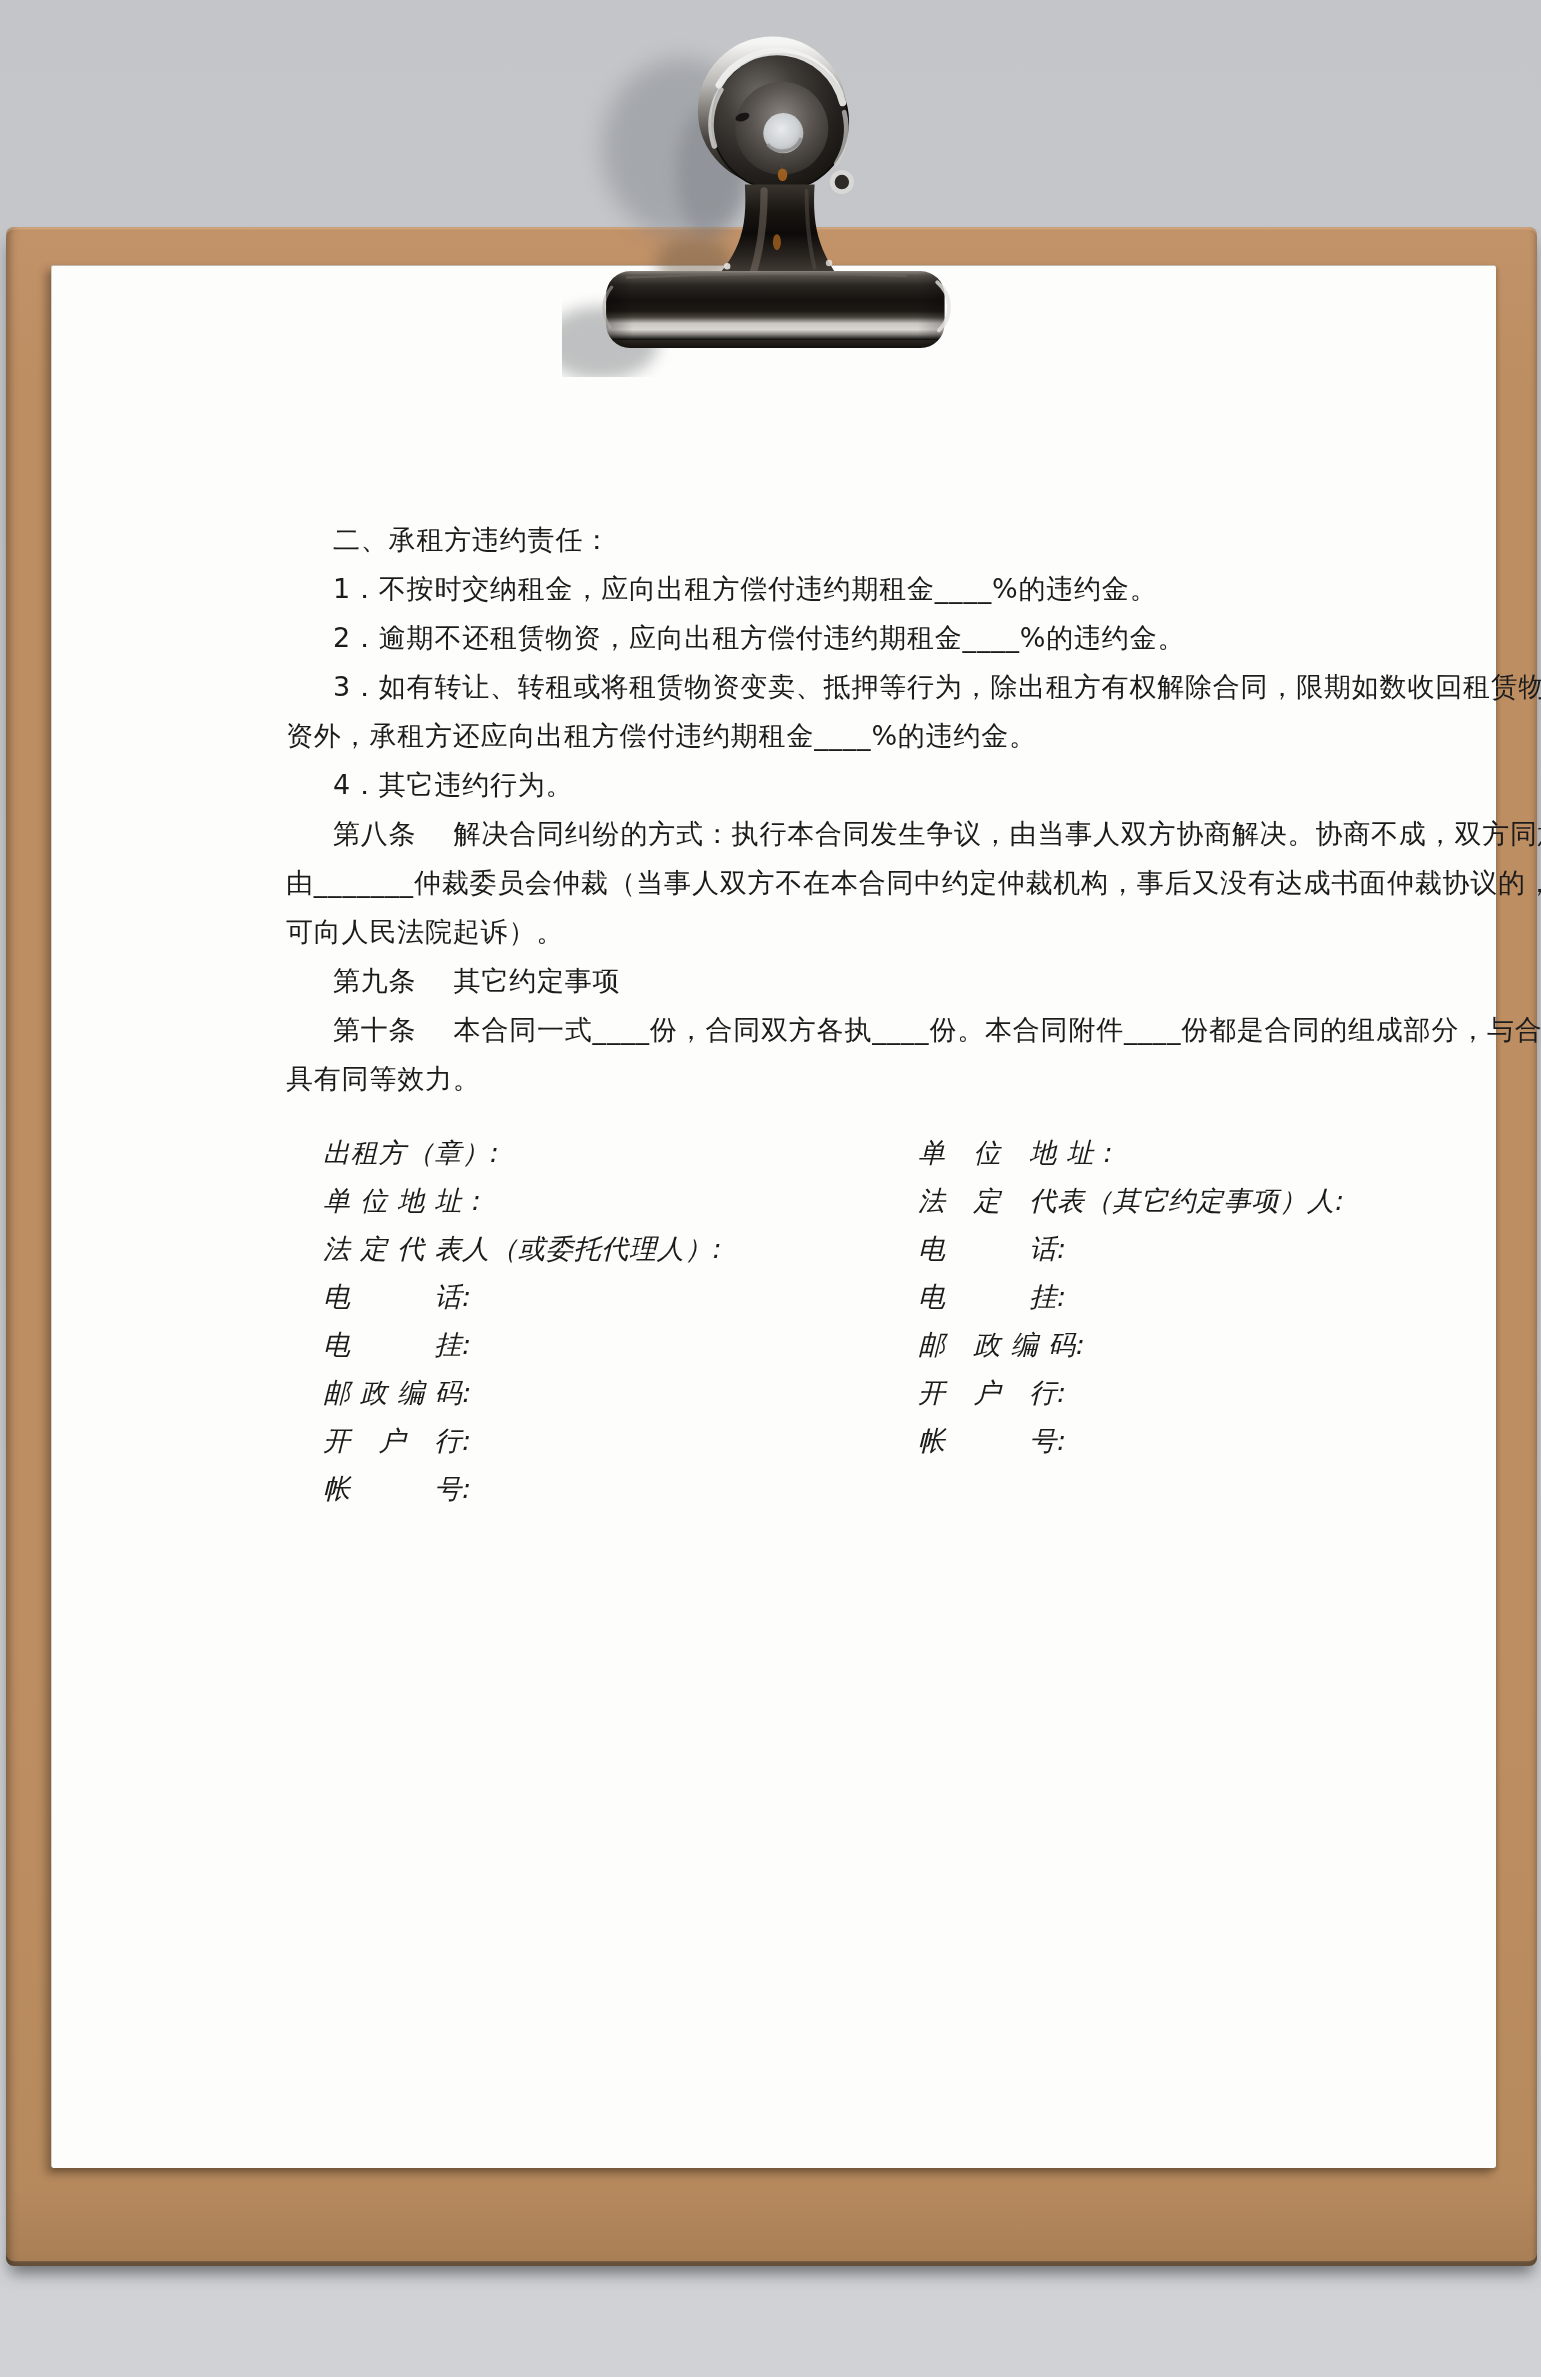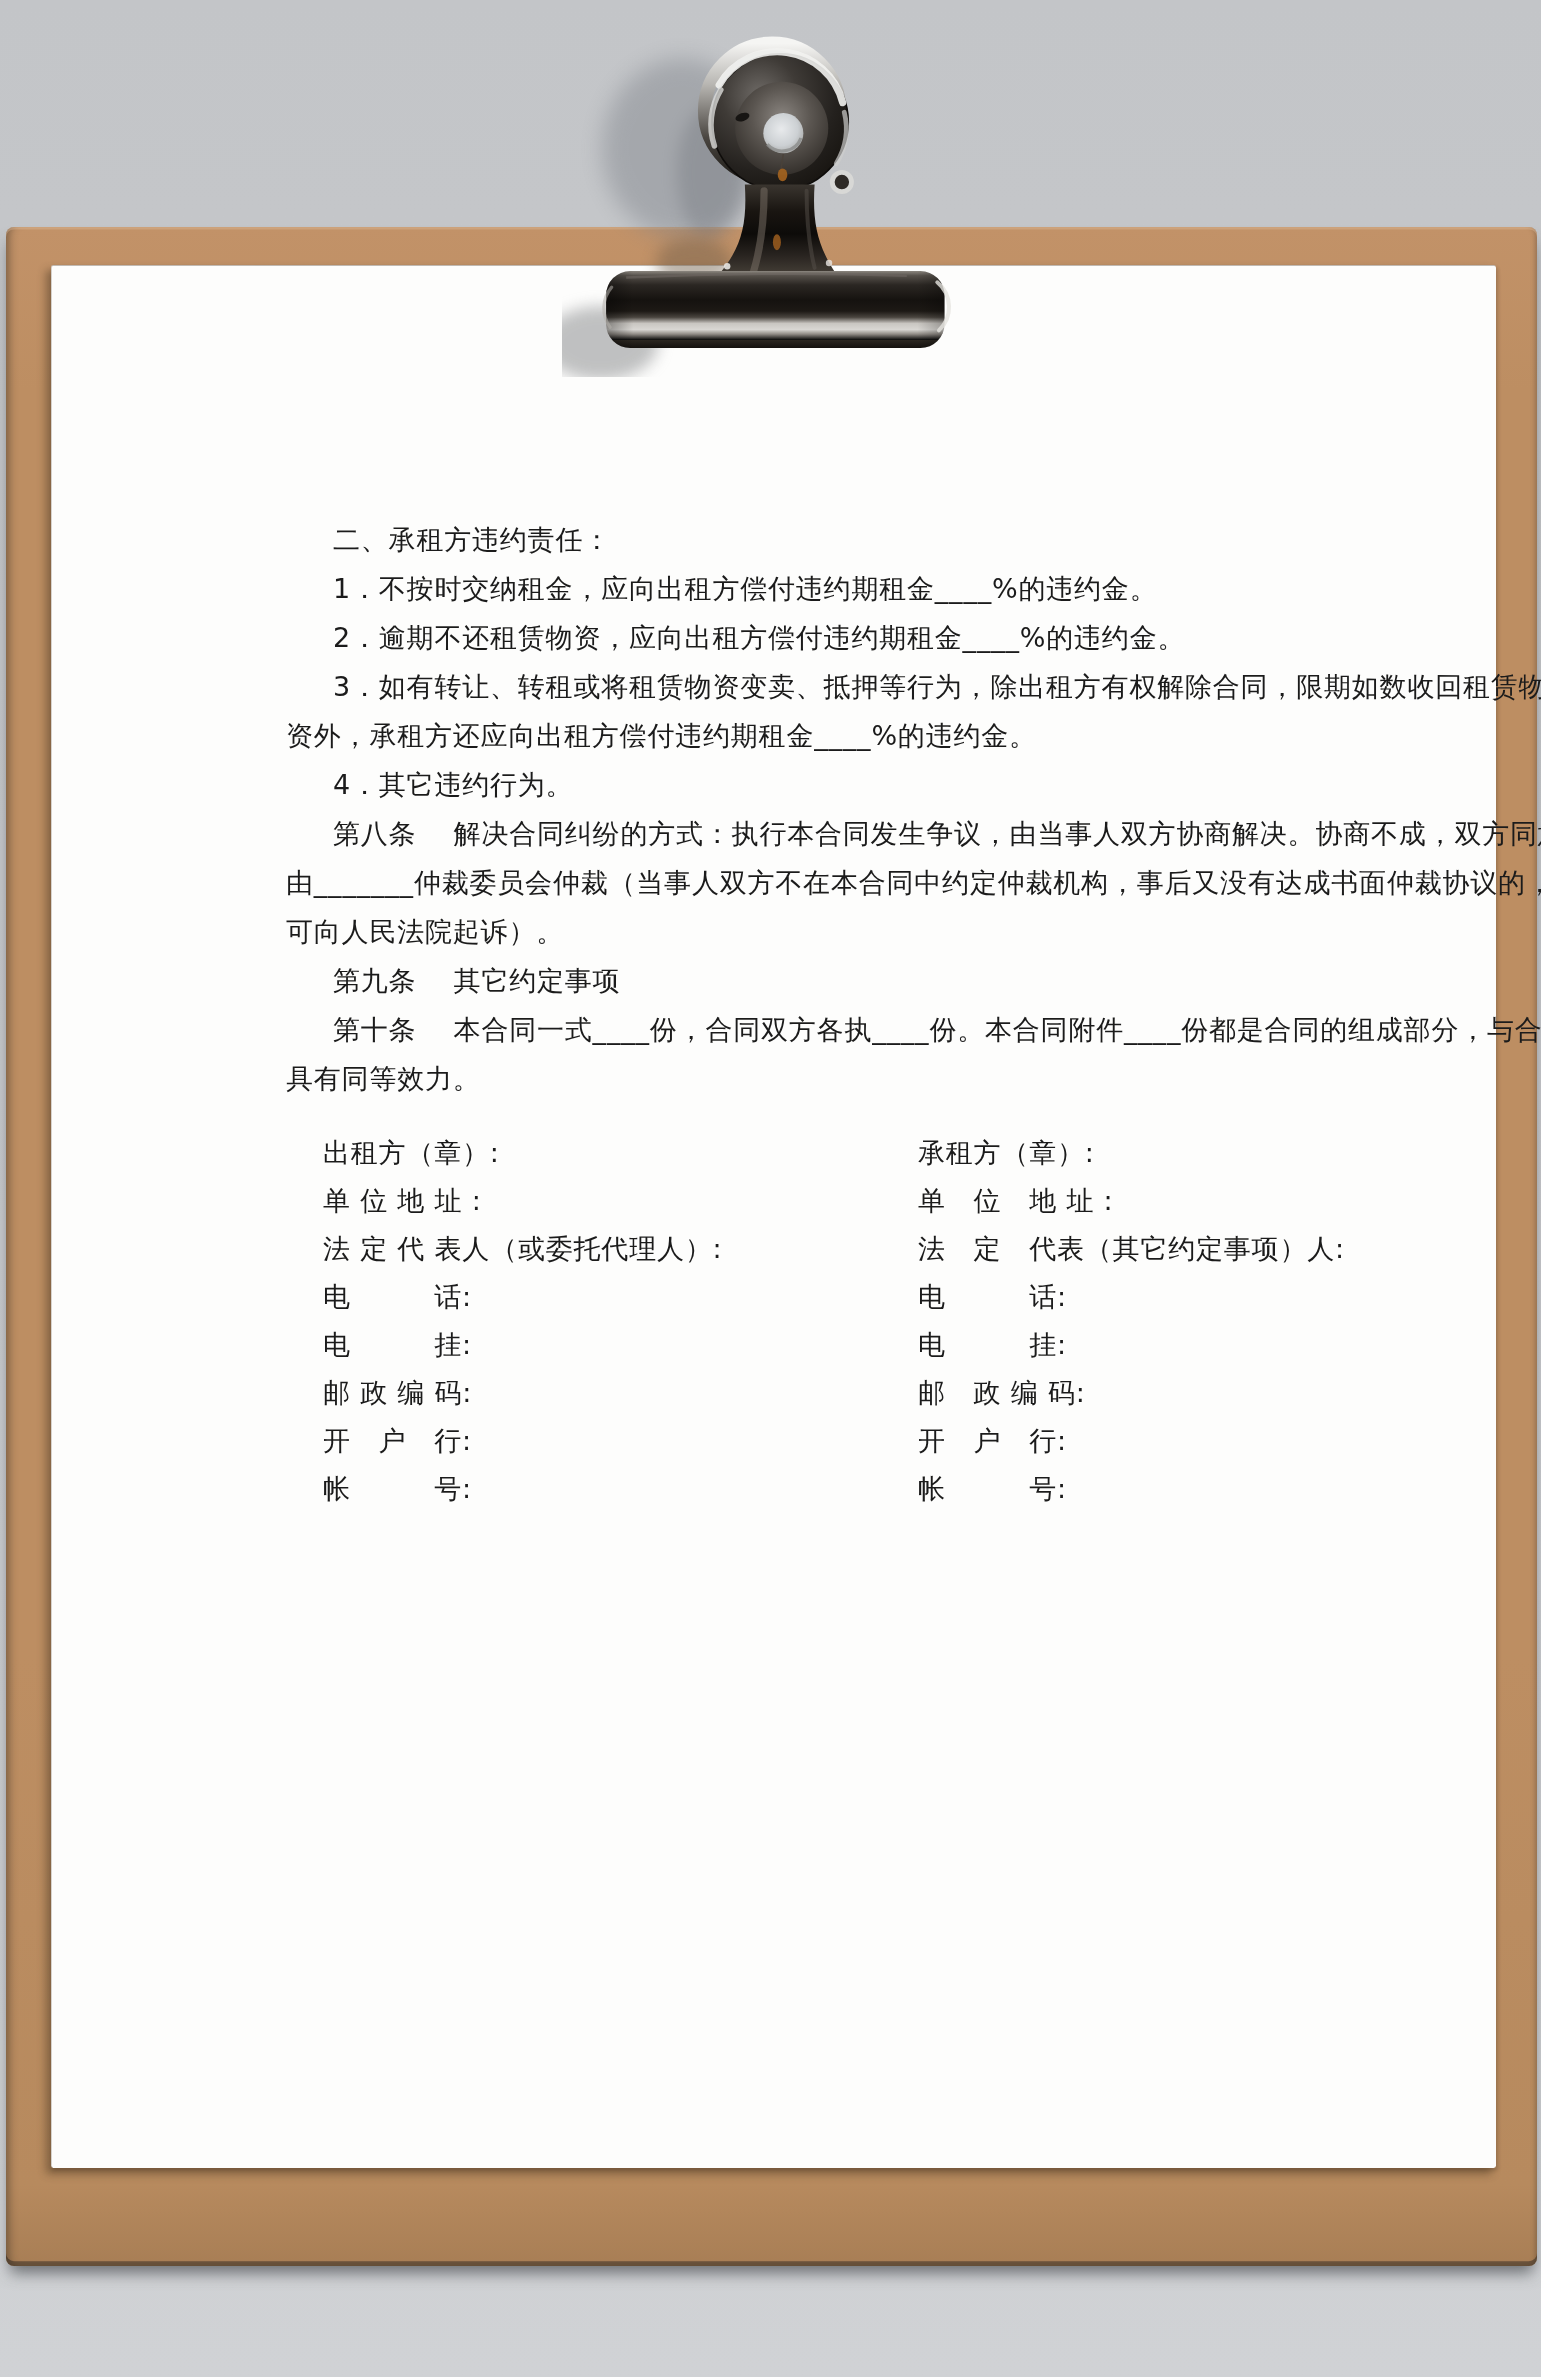--- a/index.html
+++ b/index.html
@@ -39,21 +39,21 @@
     position:absolute;left:286px;top:515px;
     font-size:27px;line-height:49px;color:#1b1b1b;
     letter-spacing:0.8px;white-space:nowrap;
   }
   .line{height:49px;}
   .indent{padding-left:47px;}
 
   .sig-col{
     position:absolute;top:1129px;
     font-size:27px;line-height:48px;color:#1b1b1b;
-    letter-spacing:0.8px;white-space:nowrap;
+    letter-spacing:0.8px;white-space:nowrap;font-style:italic;
   }
   #sig-left{left:323px;}
   #sig-right{left:918px;}
   .sig-row{height:48px;}
 
   #clip-svg{position:absolute;left:562px;top:32px;width:417px;height:345px;}
 </style>
 </head>
 <body>
 
@@ -83,21 +83,20 @@
     <div class="sig-row">单 位 地 址 :</div>
     <div class="sig-row">法 定 代 表人（或委托代理人）:</div>
     <div class="sig-row">电　　　话:</div>
     <div class="sig-row">电　　　挂:</div>
     <div class="sig-row">邮 政 编 码:</div>
     <div class="sig-row">开　户　行:</div>
     <div class="sig-row">帐　　　号:</div>
   </div>
 
   <div id="sig-right" class="sig-col">
-    <div class="sig-row">承租方（章）:</div>
     <div class="sig-row">单　位　地 址 :</div>
     <div class="sig-row">法　定　代表（其它约定事项）人:</div>
     <div class="sig-row">电　　　话:</div>
     <div class="sig-row">电　　　挂:</div>
     <div class="sig-row">邮　政 编 码:</div>
     <div class="sig-row">开　户　行:</div>
     <div class="sig-row">帐　　　号:</div>
   </div>
 
   <svg id="clip-svg" viewBox="0 0 520 430" xmlns="http://www.w3.org/2000/svg">

